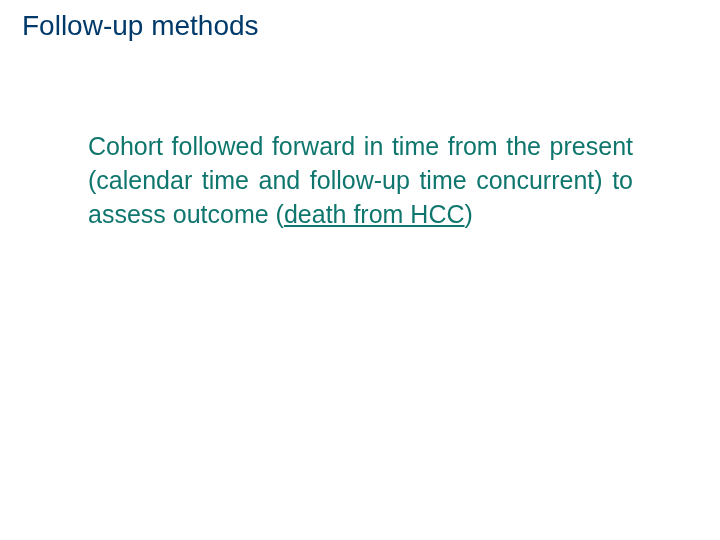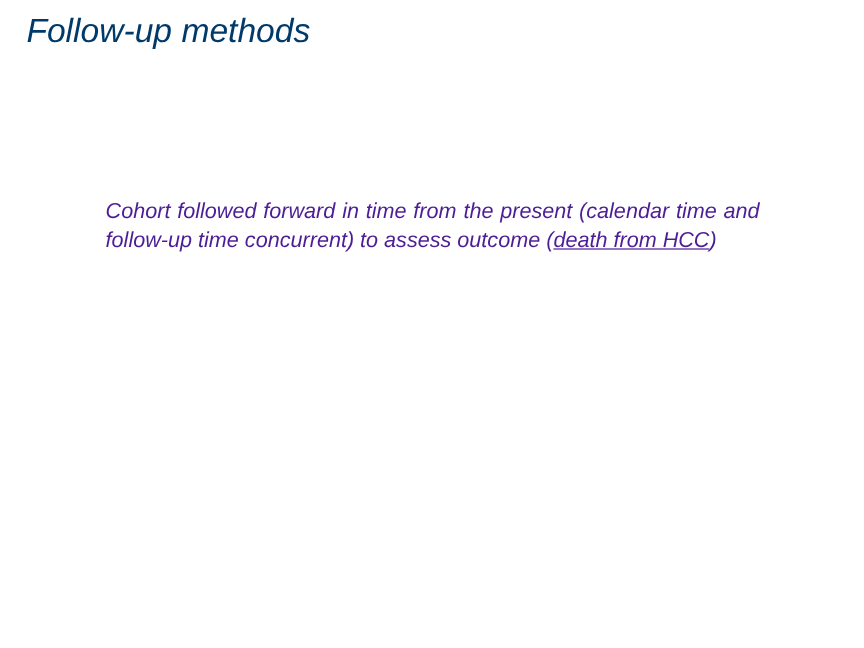--- a/index.html
+++ b/index.html
@@ -9,41 +9,39 @@
     height: 540px;
     background: #fff;
     font-family: Arial, Helvetica, sans-serif;
     overflow: hidden;
   }
   .slide {
     position: relative;
     width: 720px;
     height: 540px;
     box-sizing: border-box;
-    font-style: italic;
   }
   .title {
     position: absolute;
     left: 22px;
     top: 10px;
     font-size: 28px;
     color: #003a6a;
     font-weight: 400;
   }
   .body-text {
     position: absolute;
     left: 88px;
     top: 130px;
     width: 545px;
-    font-size: 18px;
-    color: #4c1d95;
+    font-size: 25px;
+    color: #0f766e;
     line-height: 1.35;
     text-align: justify;
     text-justify: inter-word;
-    margin-top: 34px;
   }
   .body-text .underline {
     text-decoration: underline;
   }
   .breadcrumb-box {
     position: absolute;
     left: 14px;
     bottom: 28px;
     width: 690px;
     box-sizing: border-box;

